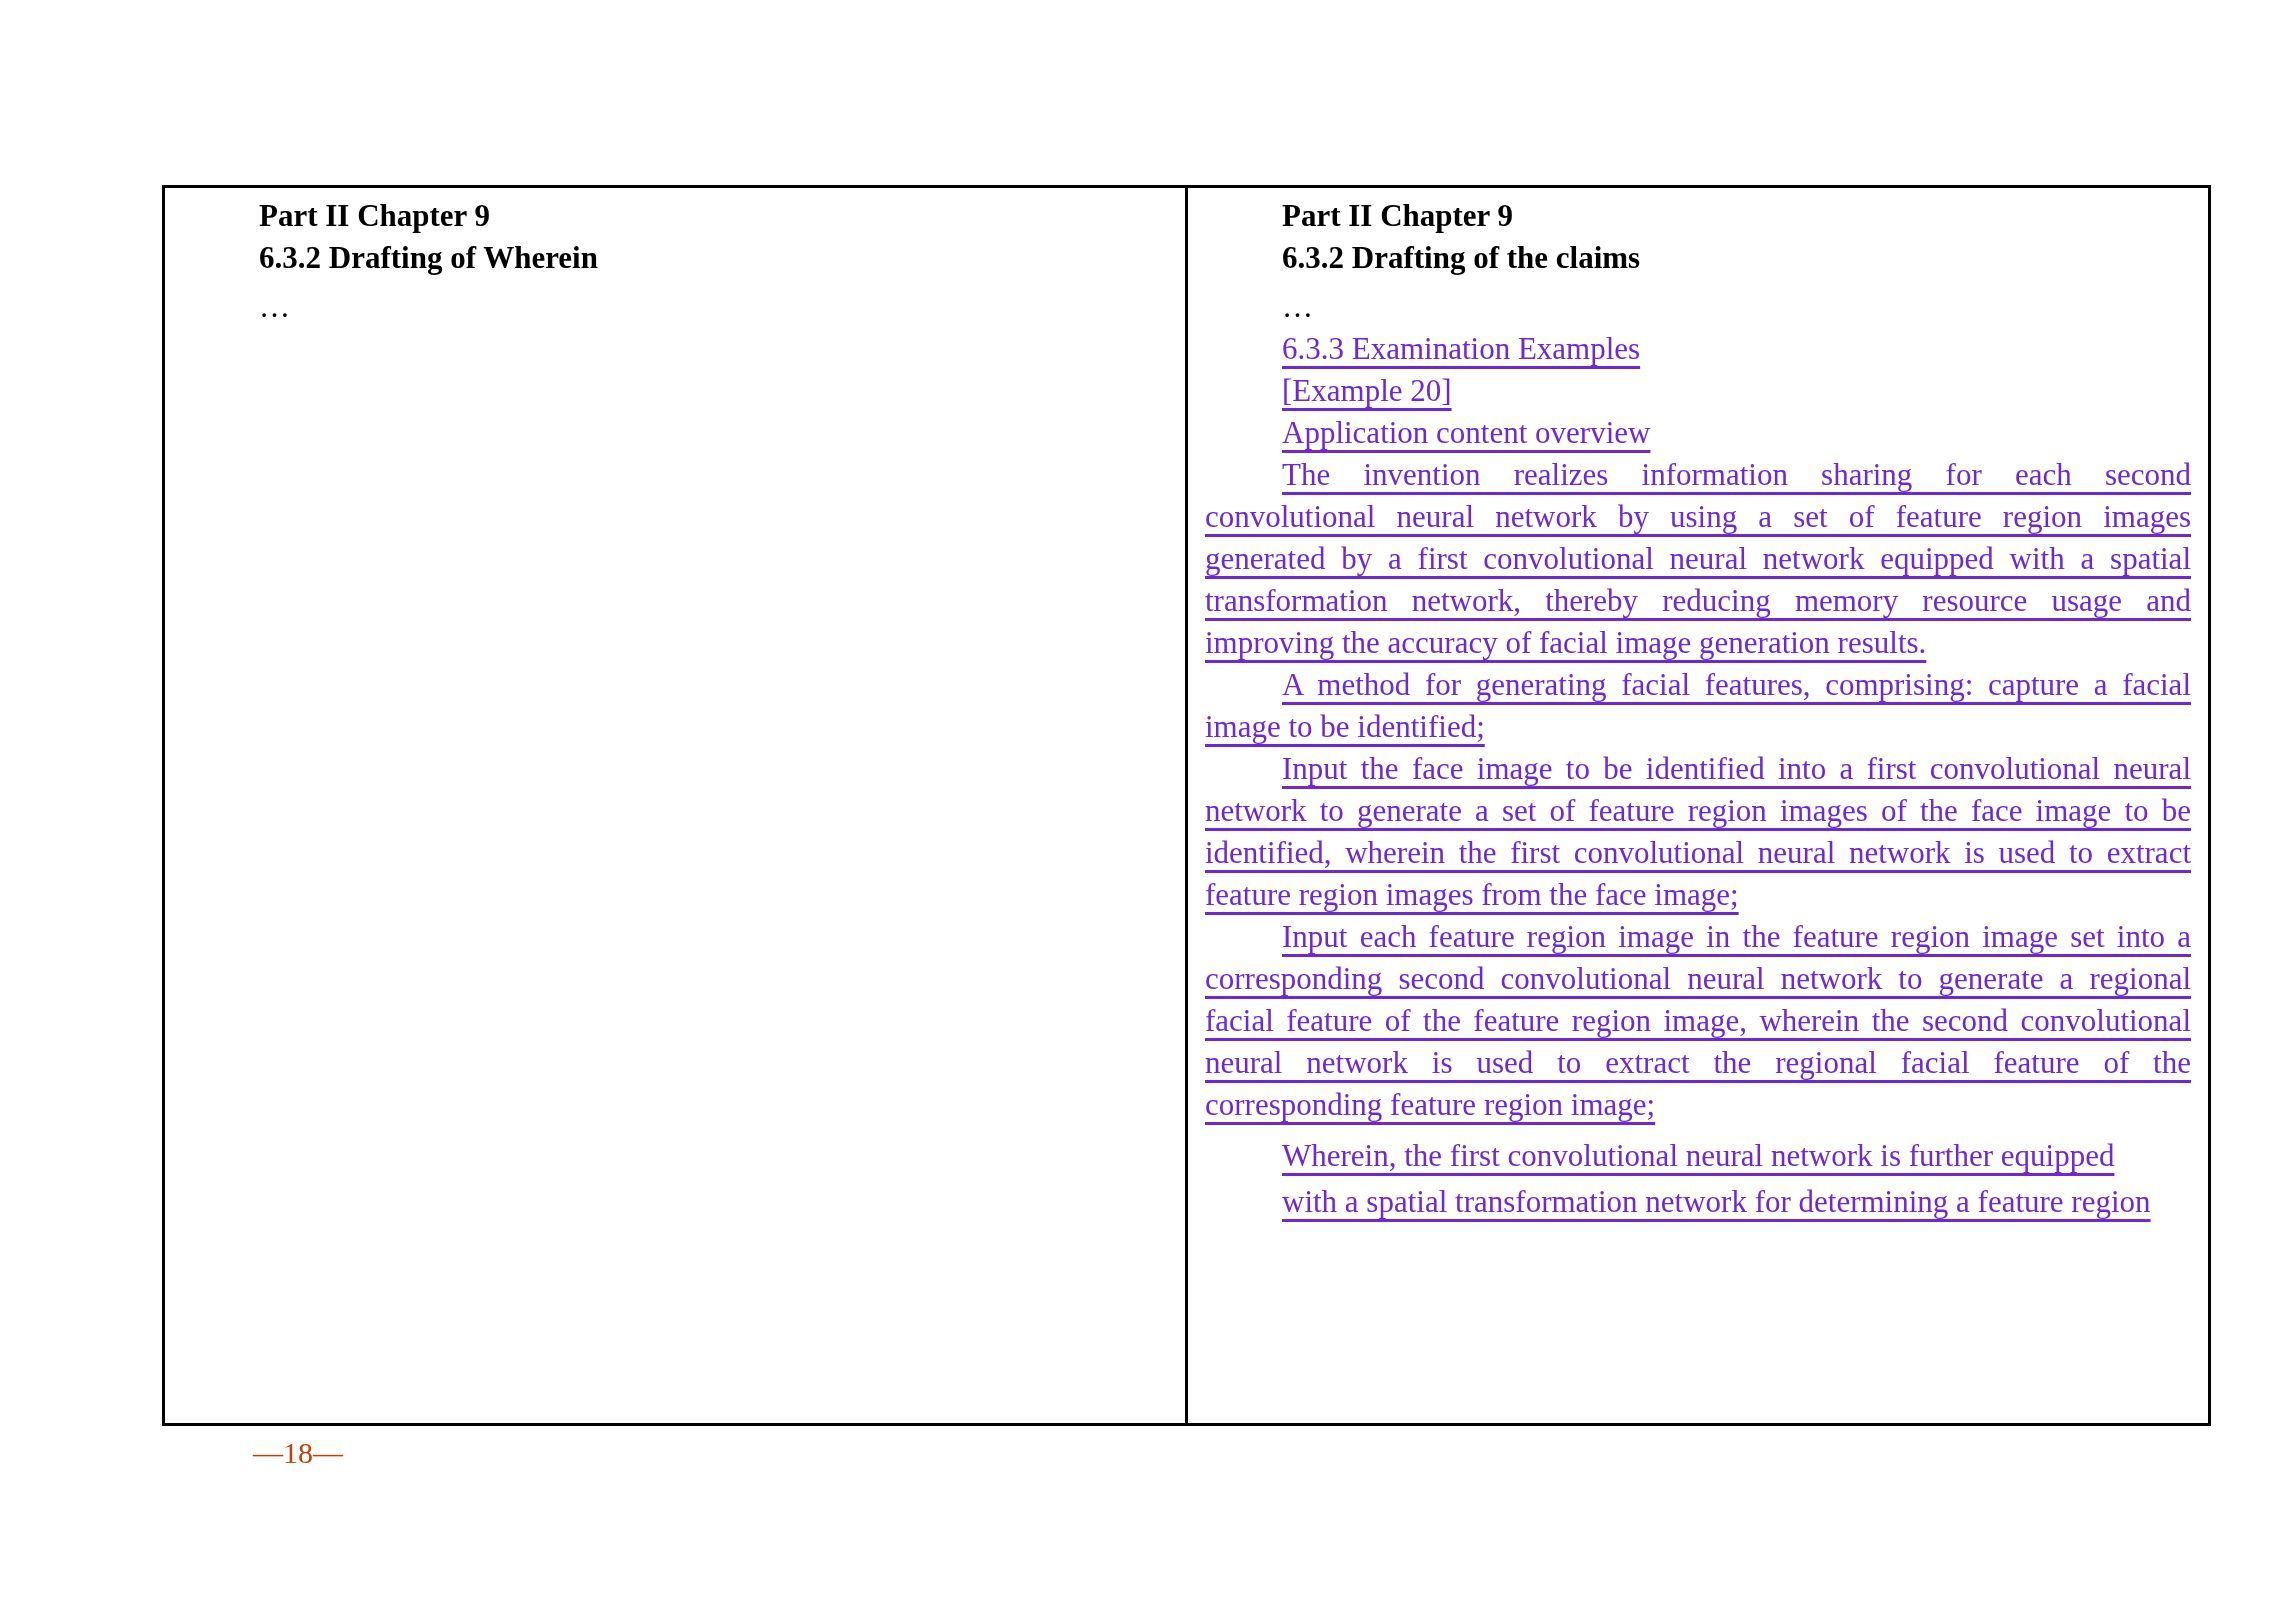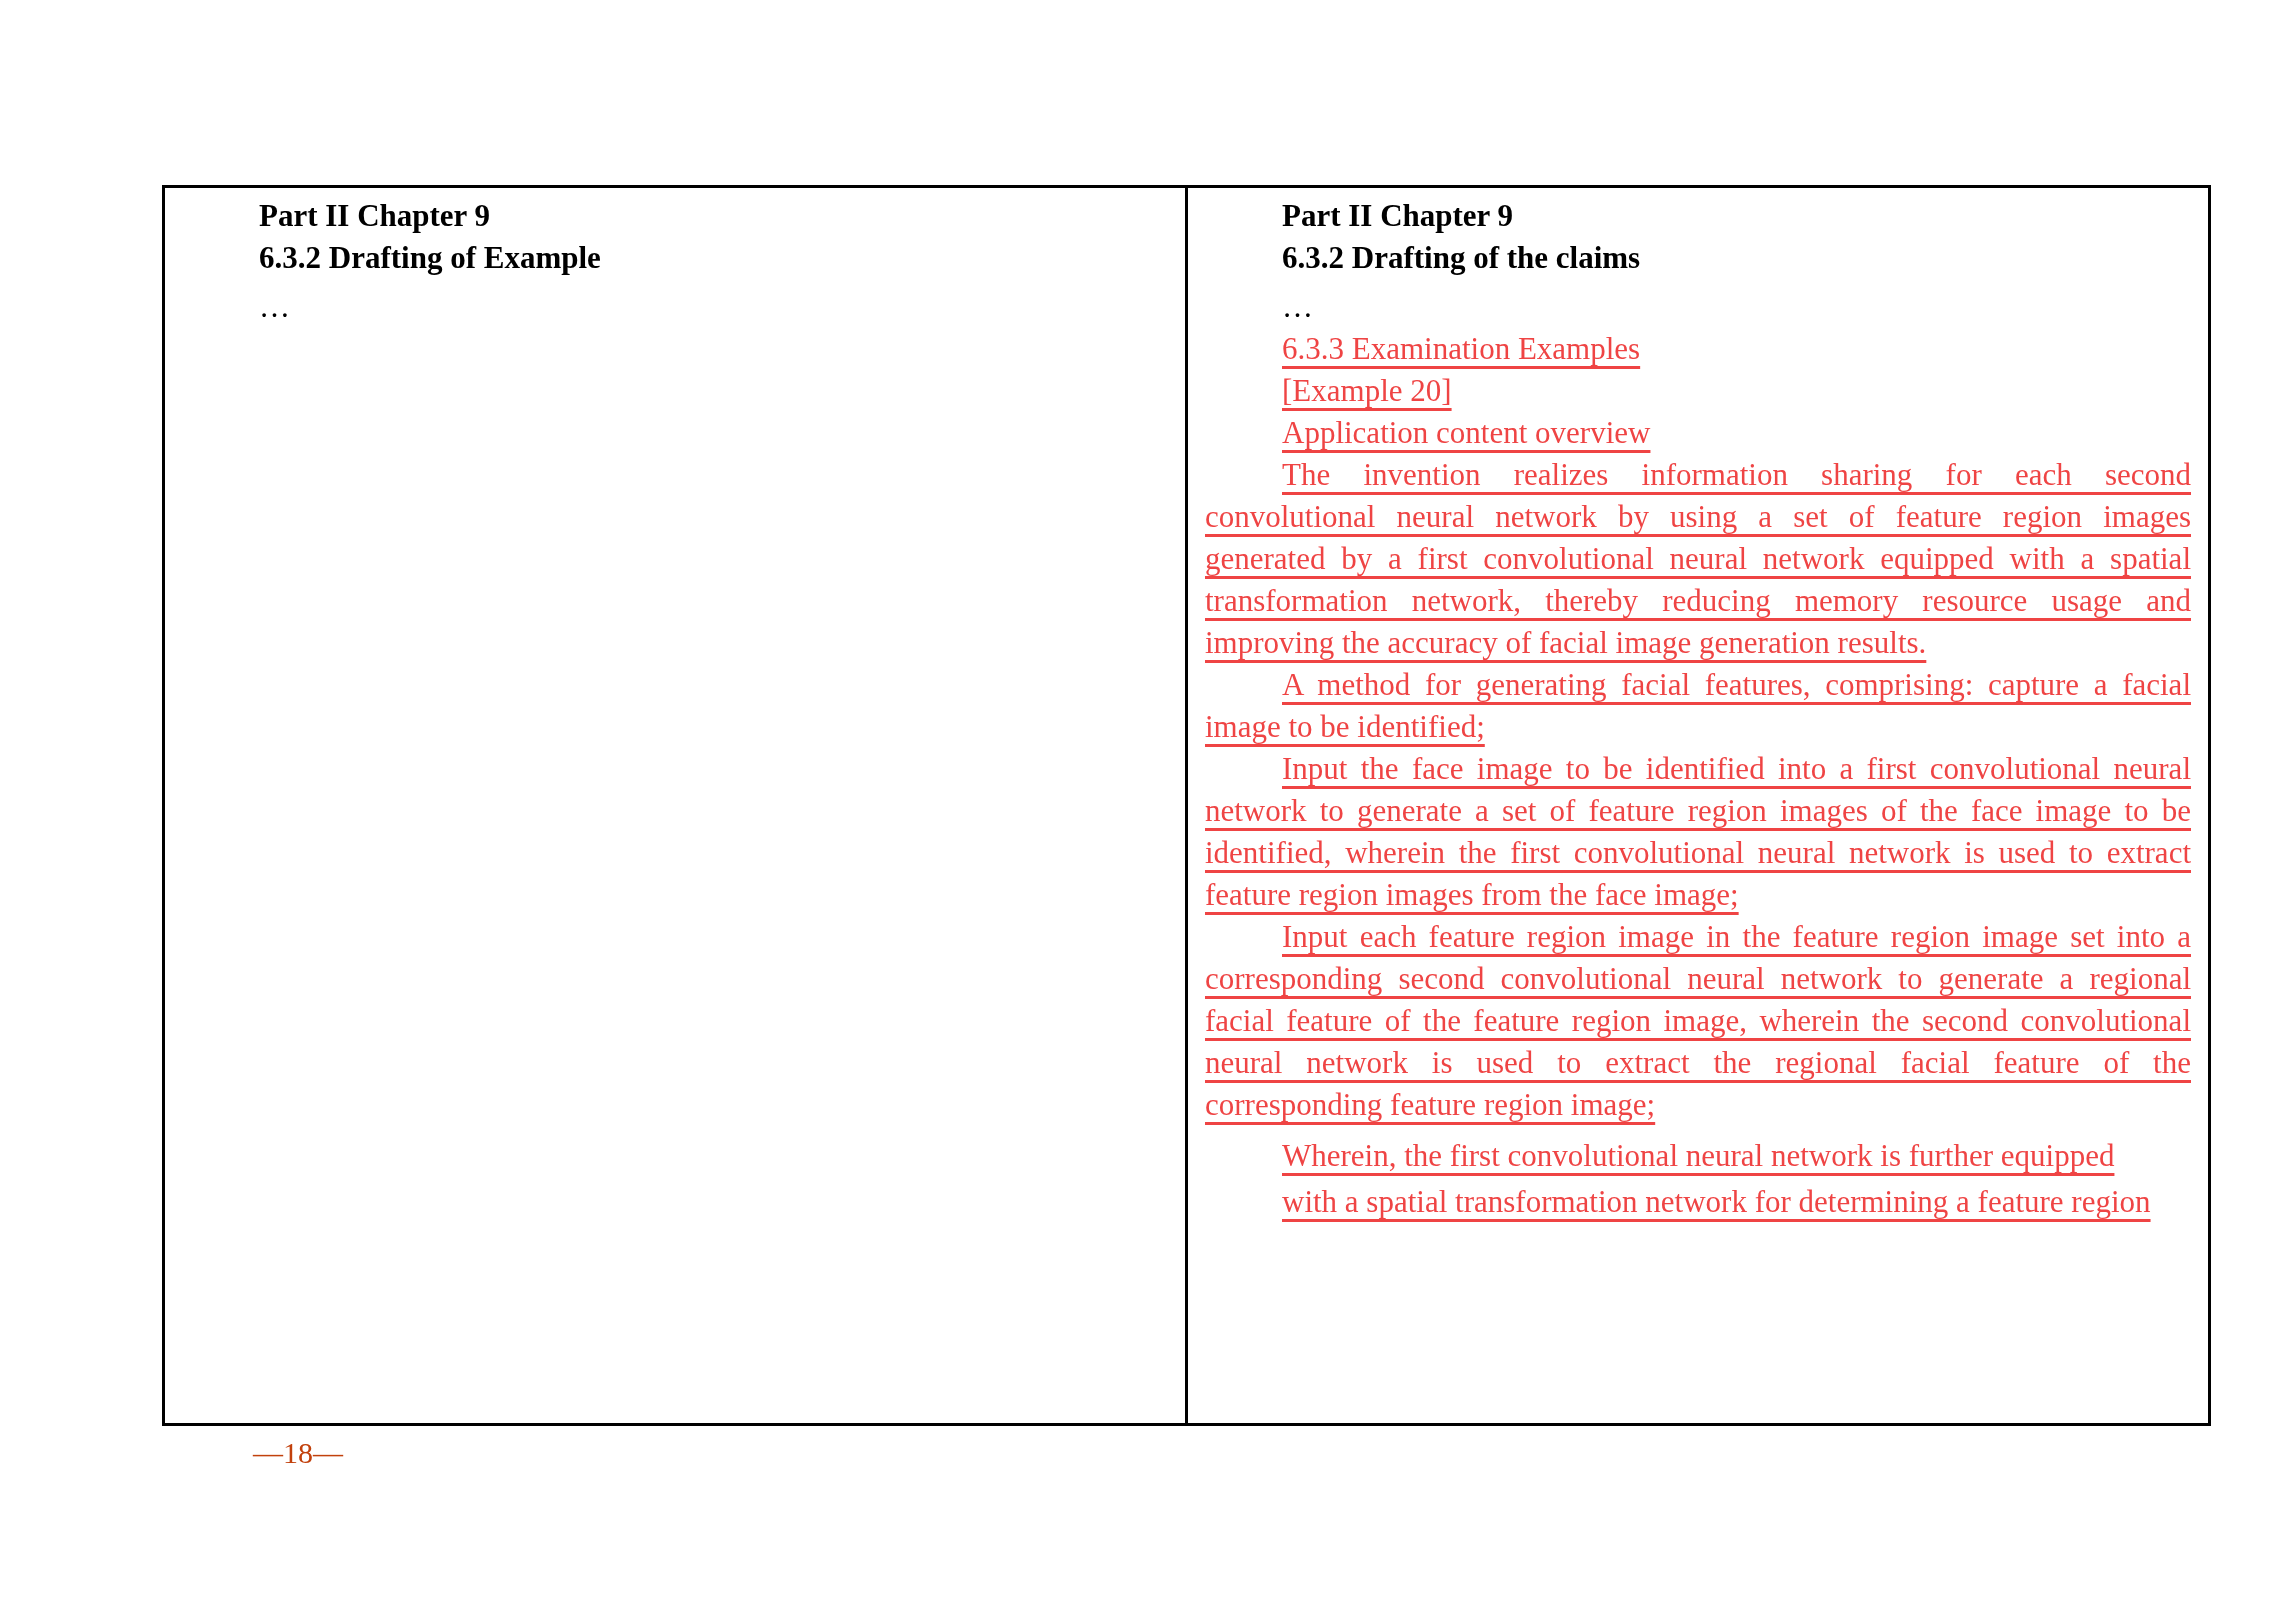--- a/index.html
+++ b/index.html
@@ -33,21 +33,21 @@
   .col-right{ flex:1; }
   .ln{
     font-size:31px;
     line-height:42px;
     white-space:normal;
   }
   .bold{ font-weight:bold; }
   .ind{ text-indent:77px; }
   .jf{ text-align:justify; text-align-last:justify; }
   .red{
-    color:#ef4444;
+    color:#6d28d9;
     text-decoration:underline;
     text-decoration-thickness:2.6px;
     text-underline-offset:6.5px;
     text-decoration-skip-ink:none;
   }
   .gap-top{ margin-top:7.9px; }
   .wide{ line-height:46px; }
   .last-para{ margin-top:6.5px; }
   .page-number{
     position:absolute;
@@ -61,21 +61,21 @@
 </style>
 </head>
 <body>
 
 <div class="page">
 
   <div class="doc-table">
 
     <div class="col col-left">
       <div class="ln ind bold">Part II Chapter 9</div>
-      <div class="ln ind bold">6.3.2 Drafting of Example</div>
+      <div class="ln ind bold">6.3.2 Drafting of Wherein</div>
       <div class="ln ind gap-top">…</div>
     </div>
 
     <div class="col col-right">
       <div class="ln ind bold">Part II Chapter 9</div>
       <div class="ln ind bold">6.3.2 Drafting of the claims</div>
       <div class="ln ind gap-top">…</div>
 
       <div class="ln ind red">6.3.3 Examination Examples</div>
       <div class="ln ind red">[Example 20]</div>

